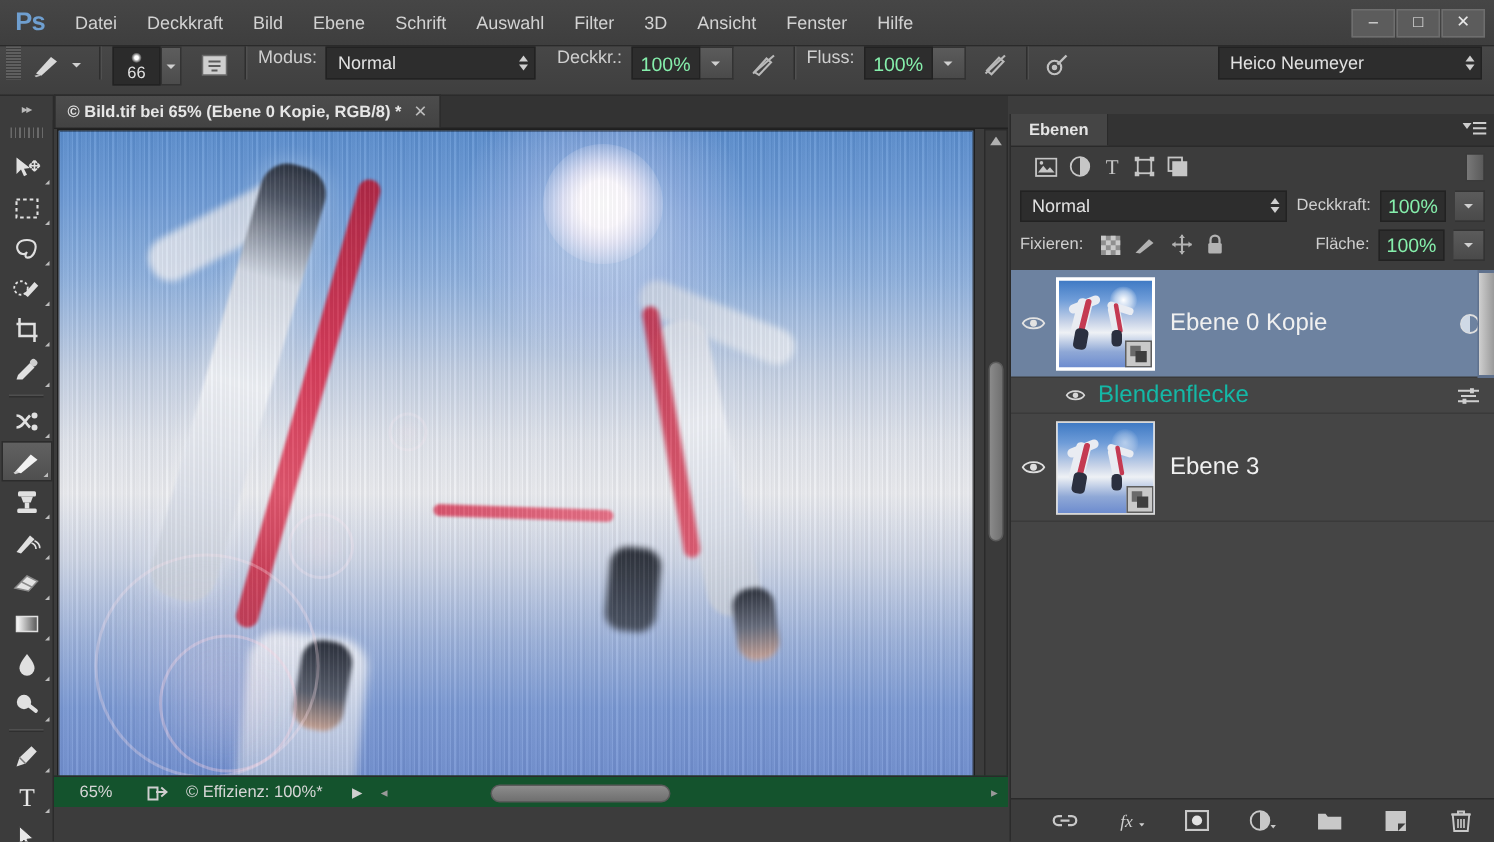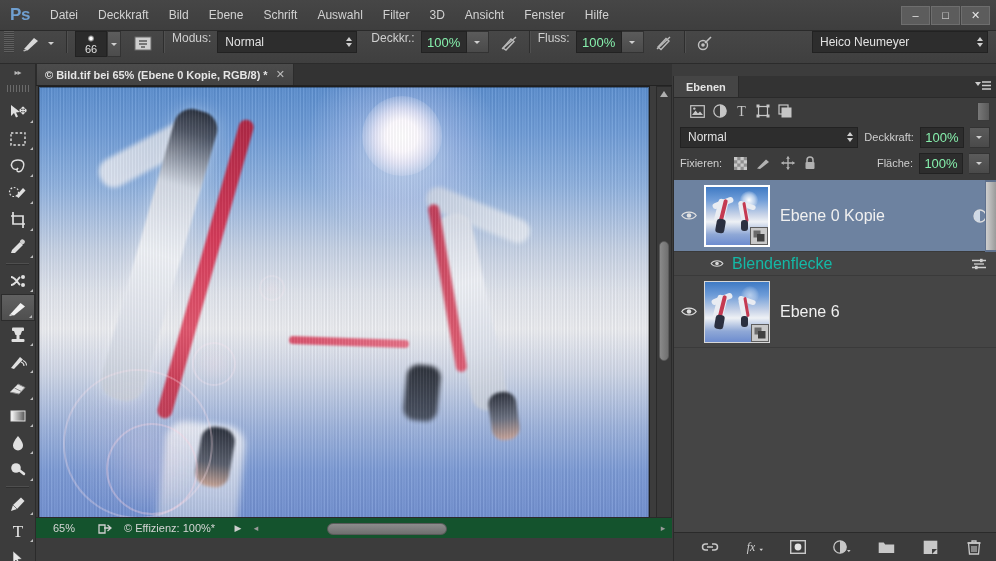--- a/index.html
+++ b/index.html
@@ -909,21 +909,21 @@
               <div class="t-fig g"></div>
               <div class="t-fig h"></div>
           </div>
           <div class="smart-badge">
             <svg width="12" height="12" viewBox="0 0 12 12">
               <rect x="0.5" y="0.5" width="7" height="7" fill="#6a6a6a"></rect>
               <rect x="4" y="4" width="7.5" height="7.5" fill="#3f3f3f"></rect>
             </svg>
           </div>
         </div>
-        <div class="layer-name">Ebene 6</div>
+        <div class="layer-name">Ebene 3</div>
       </div>
     </div>
 
     <div class="panel-footer">
       <span class="ft-icon">
         <svg width="18" height="12" viewBox="0 0 18 12">
           <path d="M7 3 H4.5 a3 3 0 0 0 0 6 H7" fill="none" stroke="#c8c8c8" stroke-width="1.5"></path>
           <path d="M11 3 h2.5 a3 3 0 0 1 0 6 H11" fill="none" stroke="#c8c8c8" stroke-width="1.5"></path>
           <path d="M6 6 h6" stroke="#c8c8c8" stroke-width="1.5"></path>
         </svg>

